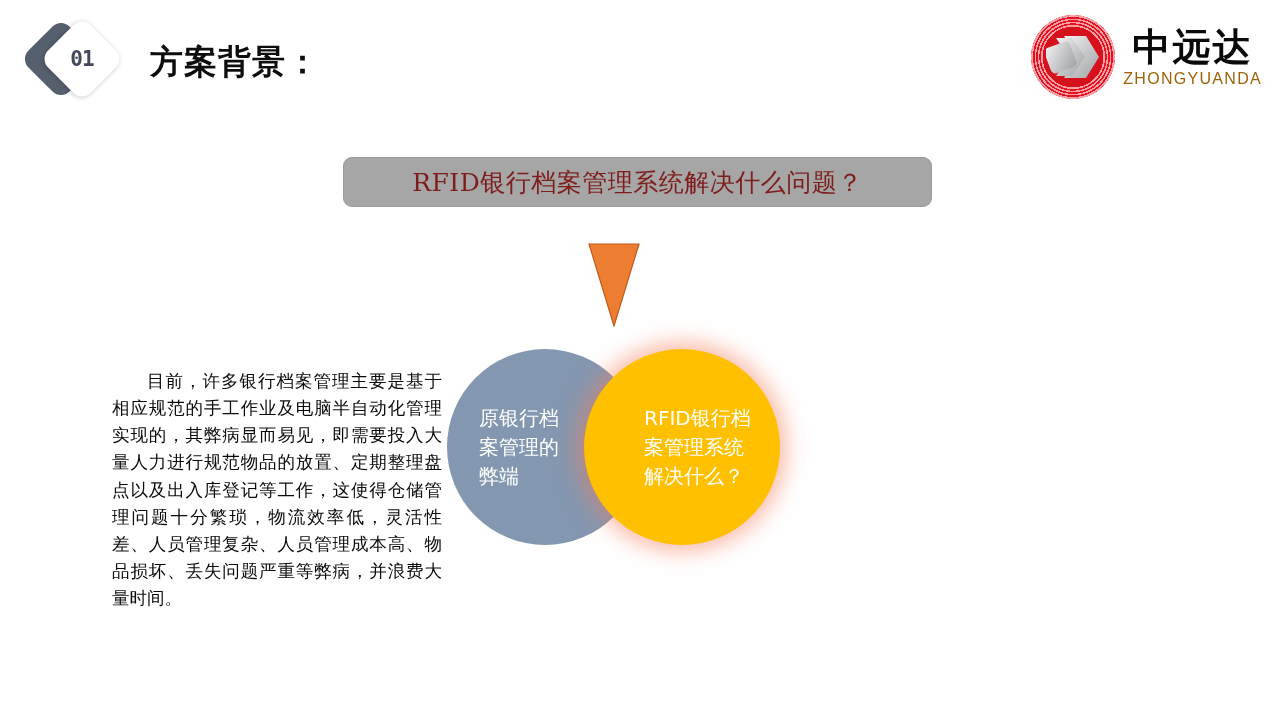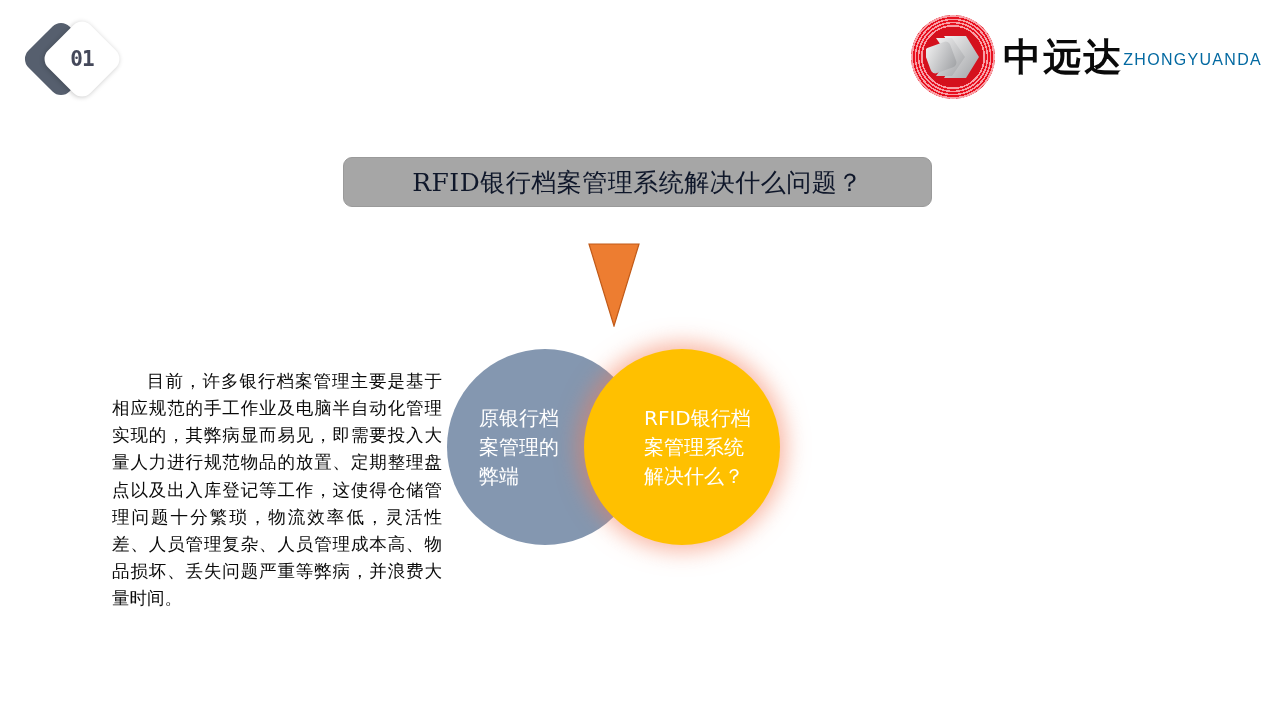--- a/index.html
+++ b/index.html
@@ -119,36 +119,36 @@
   }
   .logo-chevrons {
     position: relative;
     z-index: 3;
     width: 54px;
     height: 48px;
   }
   .logo-text {
     margin-left: 8px;
     display: flex;
-    flex-direction: row;
+    flex-direction: column;
     align-items: center;
     justify-content: center;
   }
   .logo-cn {
     font-family: "DejaVu Sans", sans-serif;
     font-size: 38px;
     font-weight: bold;
     color: #0a0a0a;
     line-height: 1;
     letter-spacing: 2px;
   }
   .logo-en {
     font-family: "Liberation Sans", sans-serif;
     font-size: 16px;
-    color: #0369a1;
+    color: #a16207;
     letter-spacing: 1.3px;
     line-height: 1;
     margin-top: 5px;
   }
 
   
   .question-banner {
     position: absolute;
     left: 343px;
     top: 157px;
@@ -158,21 +158,21 @@
     border-radius: 9px;
     border: 1px solid #9a9a9a;
     box-sizing: border-box;
     display: flex;
     align-items: center;
     justify-content: center;
   }
   .question-banner-text {
     font-family: "DejaVu Serif", "Liberation Serif", serif;
     font-size: 25px;
-    color: #0f172a;
+    color: #7f1d1d;
     letter-spacing: 0.5px;
     white-space: nowrap;
   }
 
   
   .down-arrow {
     position: absolute;
     left: 588px;
     top: 243px;
     width: 52px;
@@ -244,20 +244,21 @@
 <body>
 
 <div class="slide">
 
   <div class="header-badge">
     <div class="badge-back"></div>
     <div class="badge-front"></div>
     <div class="badge-number">01</div>
   </div>
 
+  <div class="page-title">方案背景：</div>
 
   <div class="logo">
     <div class="logo-mark">
       <svg class="logo-chevrons" viewBox="0 0 54 48" xmlns="http://www.w3.org/2000/svg">
         <defs>
           <linearGradient id="silv" x1="0" y1="0" x2="1" y2="1">
             <stop offset="0%" stop-color="#f2f2f2"></stop>
             <stop offset="55%" stop-color="#c4c5c7"></stop>
             <stop offset="100%" stop-color="#9fa1a4"></stop>
           </linearGradient>

